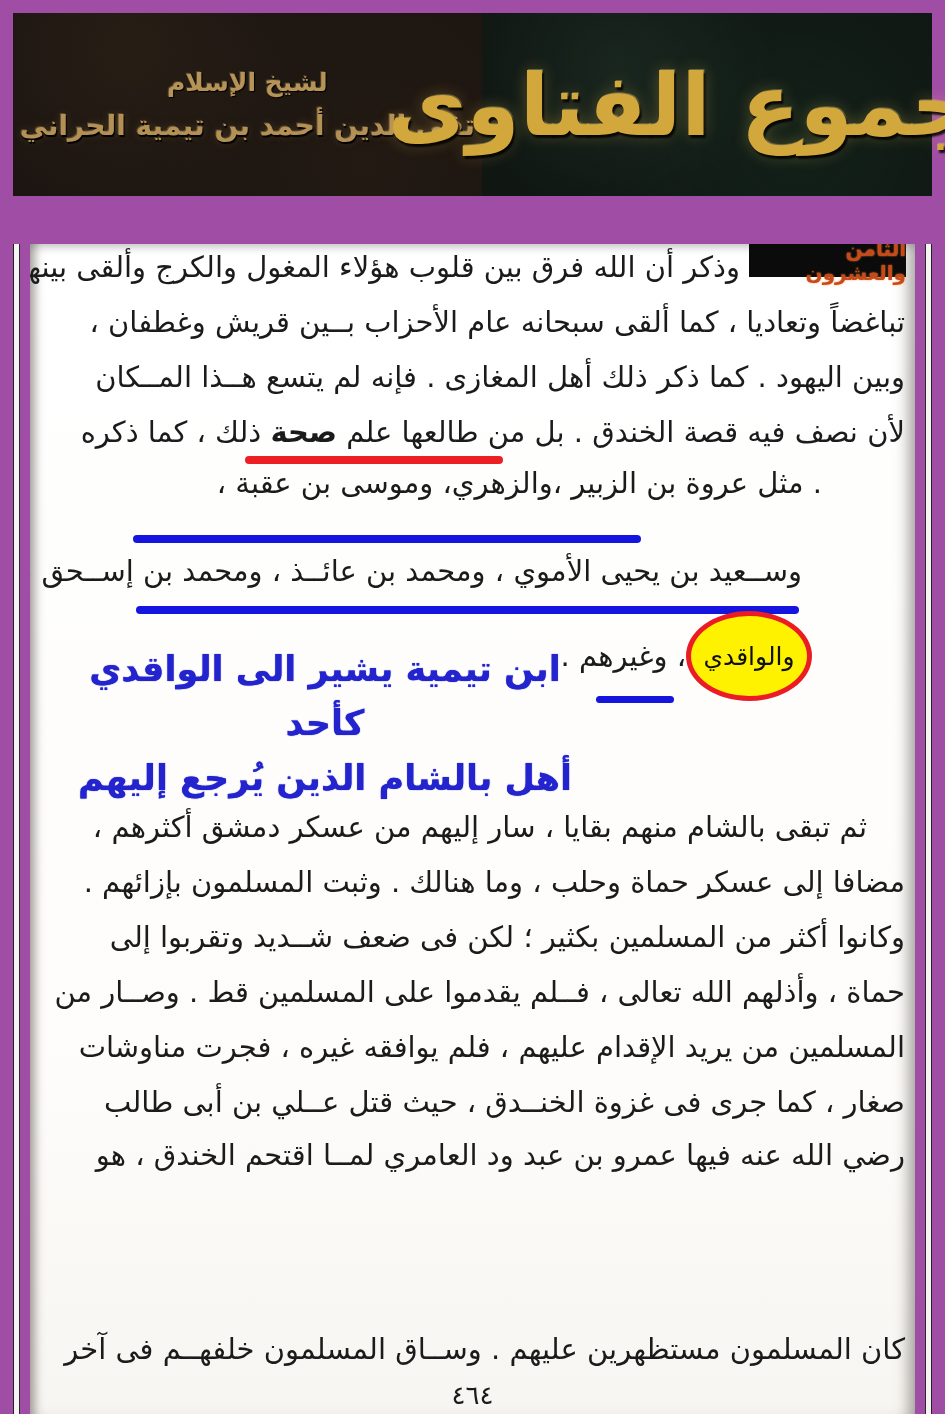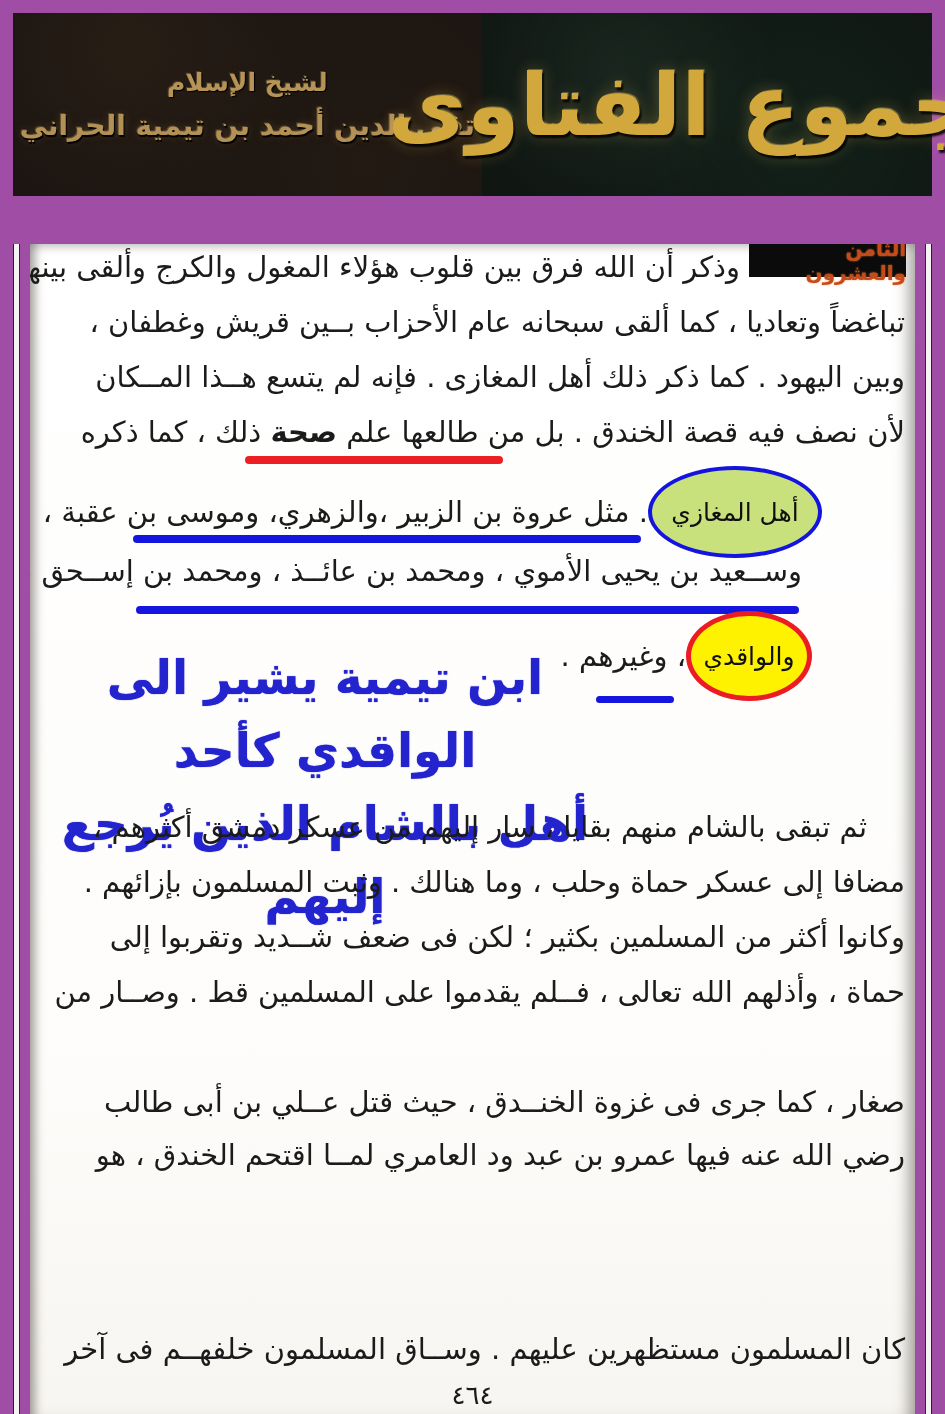--- a/index.html
+++ b/index.html
@@ -116,21 +116,21 @@
     width:126px;height:90px;
     background:var(--yellow-fill);
     border:5px solid var(--yellow-border);
   }
   .uline{position:absolute;border-radius:4px;}
   .uline.red{background:var(--line-red);}
   .uline.blue{background:var(--line-blue);}
   .annotation{
     position:absolute;left:30px;top:398px;width:530px;
     text-align:center;direction:rtl;
-    color:var(--blue-ink);font-size:47px;font-weight:bold;line-height:1.55;
+    color:var(--blue-ink);font-size:35px;font-weight:bold;line-height:1.55;
     text-shadow:0 0 1px var(--blue-ink);
   }
   .page-number{
     position:absolute;top:1136px;left:0;right:0;
     text-align:center;font-size:26px;color:var(--ink);
   }
 </style>
 </head>
 <body>
 
@@ -162,23 +162,20 @@
         </div>
         <div class="sline" style="top:116px;right:10px">
           <span>وبين اليهود . كما ذكر ذلك أهل المغازى . فإنه لم يتسع هــذا المــكان</span>
         </div>
         <div class="sline" style="top:171px;right:10px">
           <span>لأن نصف فيه قصة الخندق . بل من طالعها علم </span><span class="hv">صحة</span><span> ذلك ، كما ذكره</span>
         </div>
         <div class="uline red" style="top:212px;left:215px;width:258px;height:8px"></div>
 
         <div class="oval-row" style="top:222px;right:93px">
-          <span class="oval green">
-            <span>أهل المغازي</span>
-          </span>
           <span> . مثل عروة بن الزبير ، </span>
                 <span class="hv">والزهري</span>
                 <span> ، وموسى بن عقبة ،</span>
         </div>
         <div class="uline blue" style="top:291px;left:103px;width:508px;height:8px"></div>
 
         <div class="sline" style="top:310px;right:113px">
           <span>وســعيد بن يحيى الأموي ، ومحمد بن عائــذ ، ومحمد بن إســحق ،</span>
         </div>
         <div class="uline blue" style="top:362px;left:106px;width:663px;height:8px"></div>
@@ -201,20 +198,23 @@
         </div>
         <div class="sline" style="top:621px;right:10px">
           <span>مضافا إلى عسكر حماة وحلب ، وما هنالك . وثبت المسلمون بإزائهم .</span>
         </div>
         <div class="sline" style="top:676px;right:10px">
           <span>وكانوا أكثر من المسلمين بكثير ؛ لكن فى ضعف شــديد وتقربوا إلى</span>
         </div>
         <div class="sline" style="top:731px;right:10px">
           <span>حماة ، وأذلهم الله تعالى ، فــلم يقدموا على المسلمين قط . وصــار من</span>
         </div>
+        <div class="sline" style="top:786px;right:10px">
+          <span>المسلمين من يريد الإقدام عليهم ، فلم يوافقه غيره ، فجرت مناوشات</span>
+        </div>
         <div class="sline" style="top:841px;right:10px">
           <span>صغار ، كما جرى فى غزوة الخنــدق ، حيث قتل عــلي بن أبى طالب</span>
         </div>
         <div class="sline" style="top:894px;right:10px">
           <span>رضي الله عنه فيها عمرو بن عبد ود العامري لمــا اقتحم الخندق ، هو</span>
         </div>
         <div class="sline" style="top:1088px;right:10px">
           <span>كان المسلمون مستظهرين عليهم . وســاق المسلمون خلفهــم فى آخر</span>
         </div>
 

